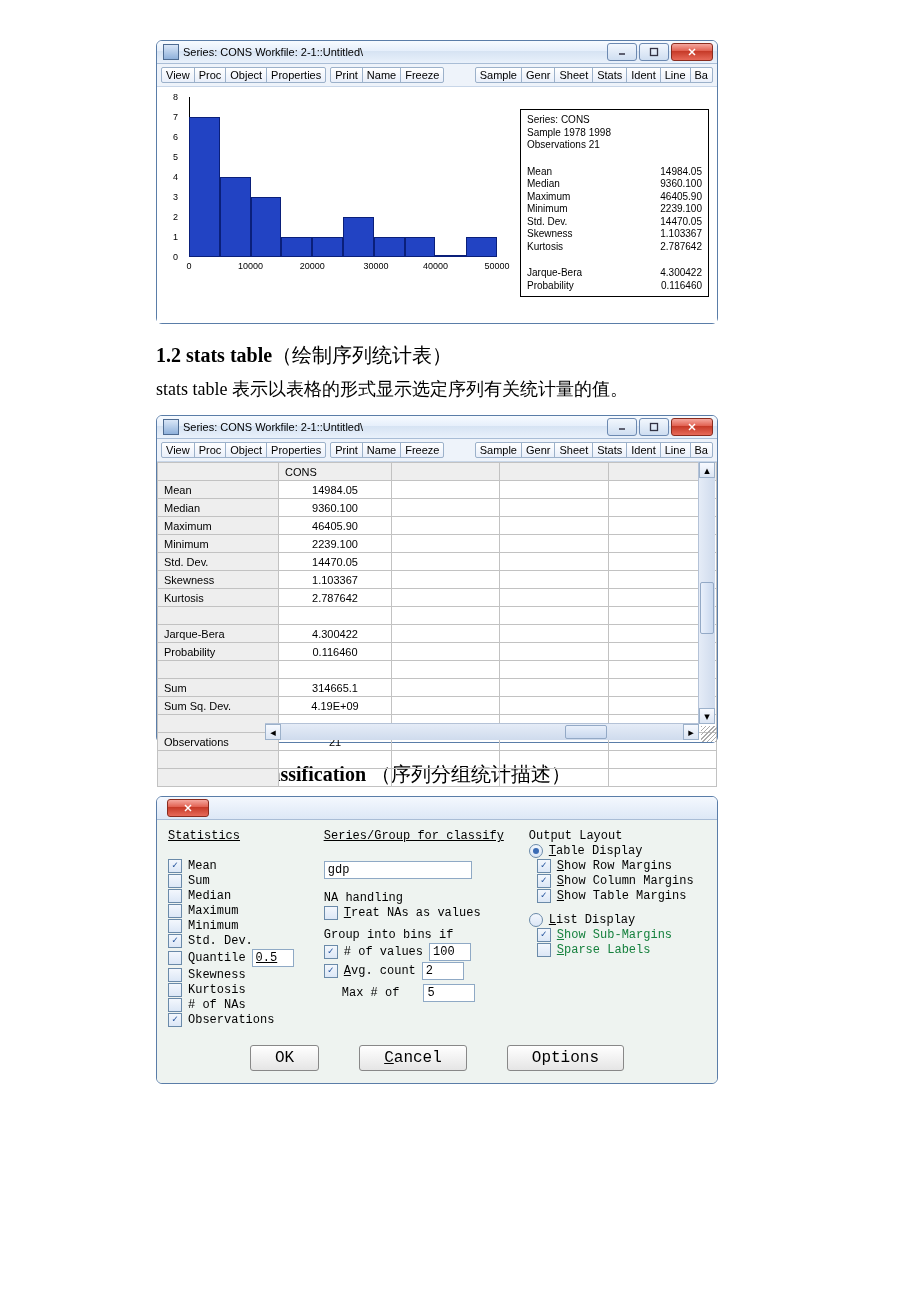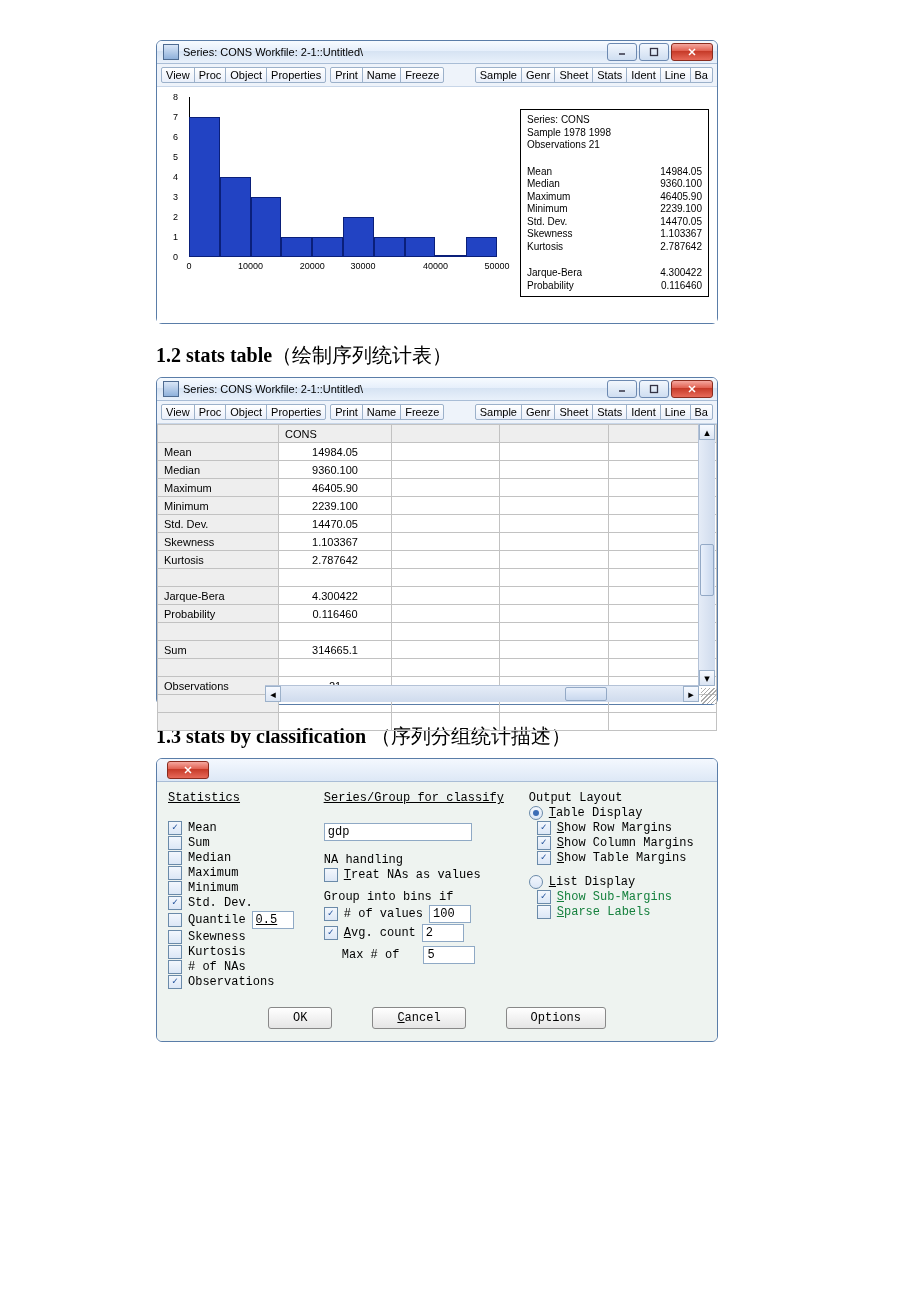--- a/index.html
+++ b/index.html
@@ -166,21 +166,21 @@
   .rad .circle.sel::after { content:""; width:6px; height:6px; border-radius:50%; background:#3b6cb5; }
   .chk .box.sel::after { content:"✓"; font-size: 10px; color:#2c5aa0; font-weight:bold; line-height: 1; }
   .disabled { color: #15803d; }
   .txt {
     border: 1px solid #8fa9c5; background: #fff; font-family: "Courier New", monospace;
     font-size: 12px; padding: 1px 3px;
   }
   .dlg-buttons { display: flex; gap: 40px; justify-content: center; padding: 10px 0 12px 0; background: #eef3f0; border-radius: 0 0 5px 5px; }
   .dlg-btn {
     border: 1px solid #888; background: linear-gradient(#fff,#e5e5e5);
-    padding: 3px 24px; font-family: "Courier New", monospace; font-size: 12px;
+    padding: 3px 24px; font-family: "Courier New", monospace; font-size: 16px;
     border-radius: 3px; cursor: pointer;
   }
   .underline-first::first-letter { text-decoration: underline; }
   h2.section { font-family: "Times New Roman", serif; font-size: 20px; font-weight: bold; margin: 18px 0 8px 0; }
   h2.section .cn { font-weight: normal; }
   p.desc { font-family: "SimSun","Times New Roman",serif; font-size: 18px; margin: 6px 0 14px 0; }
 </style>
 </head>
 <body>
 
@@ -257,21 +257,21 @@
             <div class="y-tick" style="top: 80px; position: absolute; left: -4px;">4</div>
             <div class="y-tick" style="top: 60px; position: absolute; left: -4px;">5</div>
             <div class="y-tick" style="top: 40px; position: absolute; left: -4px;">6</div>
             <div class="y-tick" style="top: 20px; position: absolute; left: -4px;">7</div>
             <div class="y-tick" style="top: 0px; position: absolute; left: -4px;">8</div>
           </div>
       <div class="x-ticks" id="xticks">
             <div class="x-tick" style="left: 0px;">0</div>
             <div class="x-tick" style="left: 61.6px;">10000</div>
             <div class="x-tick" style="left: 123.2px;">20000</div>
-            <div class="x-tick" style="left: 174px;">30000</div>
+            <div class="x-tick" style="left: 187px;">30000</div>
             <div class="x-tick" style="left: 246.4px;">40000</div>
             <div class="x-tick" style="left: 308px;">50000</div>
           </div>
     </div>
     <div class="stats-box">
       <div>Series: CONS</div>
       <div>Sample 1978 1998</div>
       <div>Observations 21</div>
       <hr>
       <div id="stat-rows">
@@ -315,20 +315,21 @@
               <span>0.116460</span>
             </div>
           </div>
     </div>
   </div>
 </div>
 
 <h2 class="section">
   <span>1.2 stats table</span><span class="cn">（绘制序列统计表）</span>
 </h2>
+<p class="desc">stats table 表示以表格的形式显示选定序列有关统计量的值。</p>
 
 <div class="win" style="width:560px;">
   <div class="titlebar">
     <span class="spreadsheet-icon"></span>
     <span class="title-text">Series: CONS   Workfile: 2-1::Untitled\</span>
     <div class="winbtns">
       <div class="winbtn">
             <svg viewBox="0 0 10 10">
               <line x1="2" y1="7" x2="8" y2="7" stroke="#334" stroke-width="1.5"></line>
             </svg>
@@ -453,20 +454,27 @@
             <tr>
               <th></th>
               <td class="num"></td>
               <td></td>
               <td></td>
               <td></td>
             </tr>
             <tr>
               <th>Sum</th>
               <td class="num">314665.1</td>
+              <td></td>
+              <td></td>
+              <td></td>
+            </tr>
+            <tr>
+              <th>Sum Sq. Dev.</th>
+              <td class="num">4.19E+09</td>
               <td></td>
               <td></td>
               <td></td>
             </tr>
             <tr>
               <th></th>
               <td class="num"></td>
               <td></td>
               <td></td>
               <td></td>

